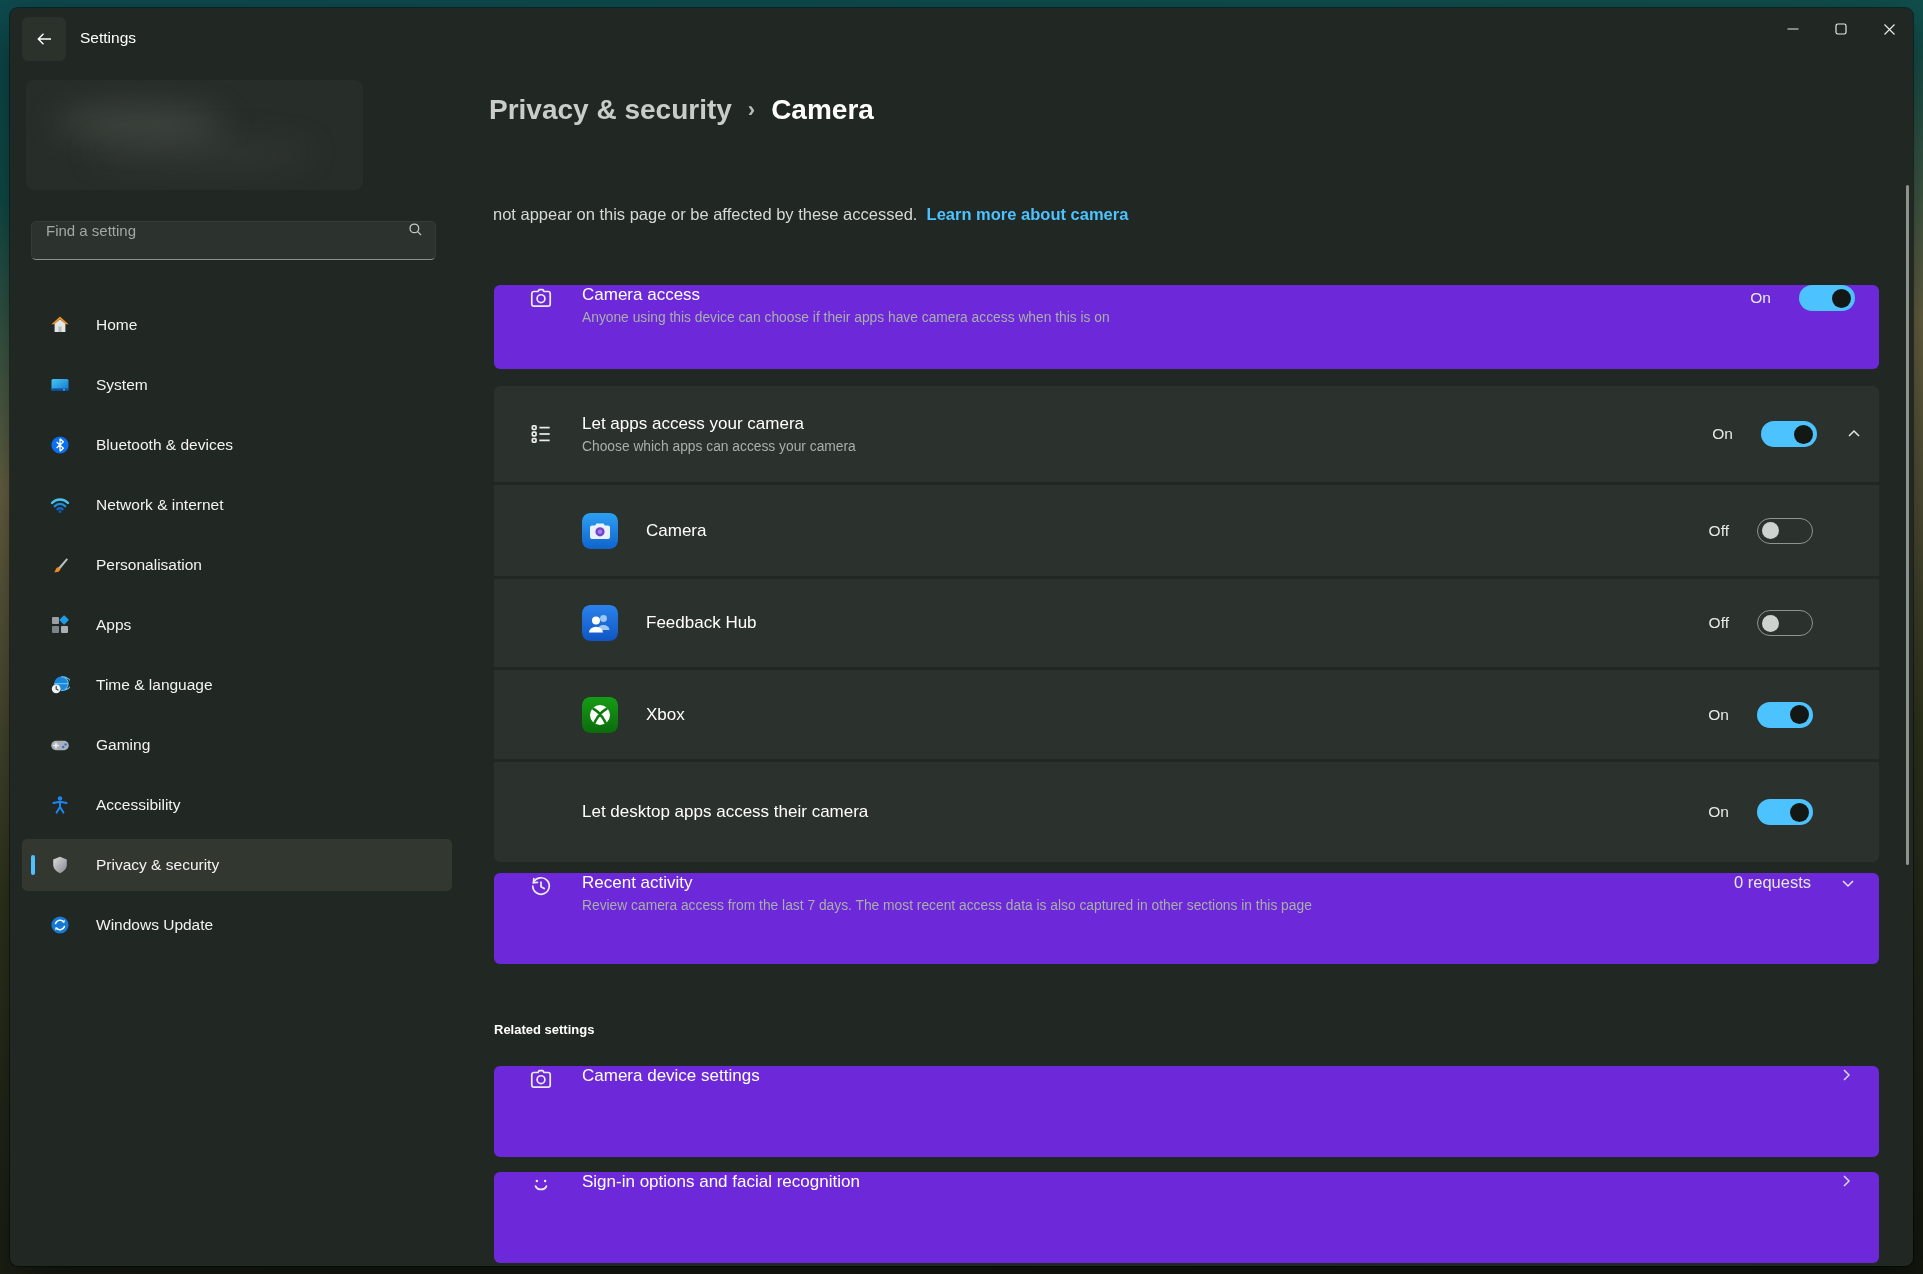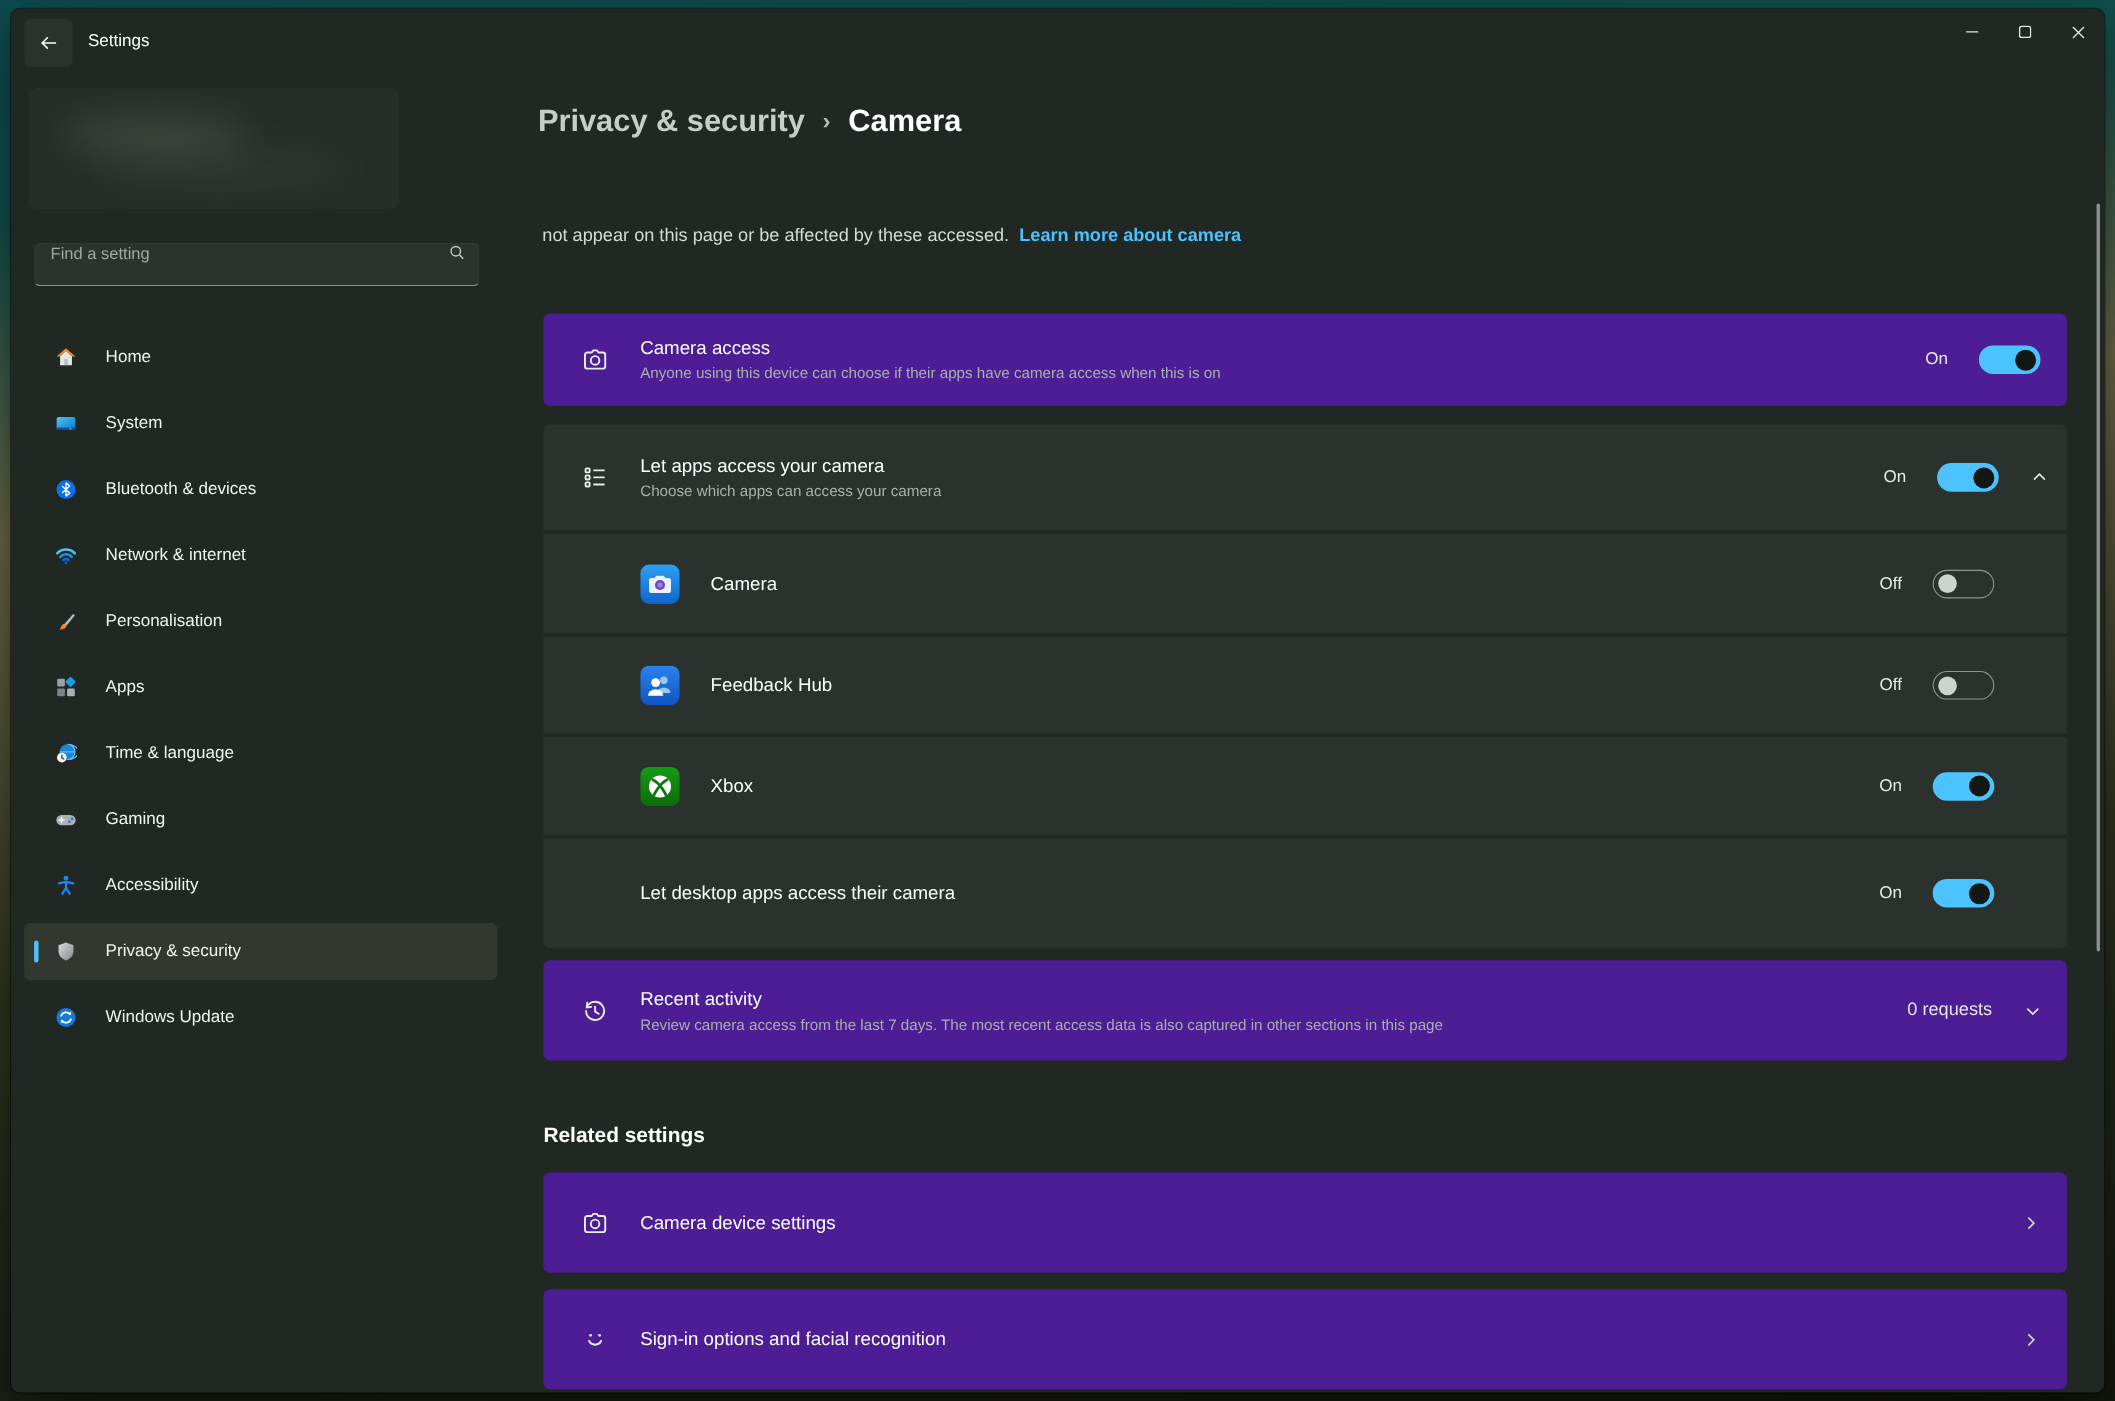--- a/index.html
+++ b/index.html
@@ -51,22 +51,22 @@
   .nav-ico{ position:absolute; left:28px; width:20px; height:20px; display:flex; }
   .nav-label{ position:absolute; left:74px; font-size:15.5px; color:#f2f3f2; white-space:nowrap; }
   
   .breadcrumb{ position:absolute; left:479px; top:86px; font-size:28px; font-weight:600; display:flex; align-items:baseline; gap:16px; }
   .bc-parent{ color:#c9cdc9; cursor:pointer; }
   .bc-sep{ color:#b9bdb9; font-size:22px; transform:translateY(-2px); }
   .bc-current{ color:#ffffff; }
   .intro{ position:absolute; left:483px; top:164px; width:1392px; font-size:16.5px; line-height:28px; color:#d6d9d6; }
   .intro a{ color:var(--accent); font-weight:700; text-decoration:none; cursor:pointer; }
   .card{
-    position:absolute; left:484px; width:1385px; background:#4c1d95;
-    border-radius:6px; display:flex; align-items:center;
+    position:absolute; left:484px; width:1385px; background:#6d28d9;
+    border-radius:6px; display:flex; align-items:flex-start;
   }
   .group{ position:absolute; left:484px; width:1385px; display:flex; flex-direction:column; gap:3px; }
   .grow{ background:#2b312c; display:flex; align-items:center; }
   .grow.first{ border-radius:6px 6px 0 0; }
   .grow.last{ border-radius:0 0 6px 6px; }
   .pad-ico{ padding-left:34px; }
   .pad-app{ padding-left:88px; }
   .sec-ico{ width:26px; height:26px; flex:0 0 26px; display:flex; }
   .row-text{ margin-left:28px; flex:1; min-width:0; }
   .row-title{ font-size:17px; color:#ffffff; }
@@ -75,21 +75,21 @@
   .app-name{ margin-left:28px; font-size:17px; color:#fff; flex:1; }
   .row-right{ display:flex; align-items:center; gap:28px; }
   .state{ font-size:15.5px; color:#e8eae8; }
   .toggle{ position:relative; width:56px; height:26px; border-radius:13px; cursor:pointer; flex:0 0 56px; }
   .toggle.on{ background:var(--accent); }
   .toggle.on .knob{ position:absolute; right:4px; top:3.5px; width:19px; height:19px; border-radius:50%; background:#141814; }
   .toggle.off{ border:1px solid #8f948f; background:transparent; }
   .toggle.off .knob{ position:absolute; left:4px; top:3.5px; width:17px; height:17px; border-radius:50%; background:#cfd3cf; }
   .chev{ width:18px; height:18px; display:flex; cursor:pointer; }
   .requests{ font-size:16.5px; color:#e3e6e3; }
-  .sec-heading{ position:absolute; left:484px; top:1014px; font-size:19px; font-weight:700; color:#fff;text-align:center; }
+  .sec-heading{ position:absolute; left:484px; top:1014px; font-size:13px; font-weight:700; color:#fff;text-align:center; }
   .scroll-thumb{ position:absolute; right:4px; top:177px; width:3px; height:680px; border-radius:2px; background:#8d928d; cursor:grab; }
   svg{ display:block; }
 </style>
 </head>
 <body>
 
 <div class="window">
 
   <button class="back-btn">
     <span>

